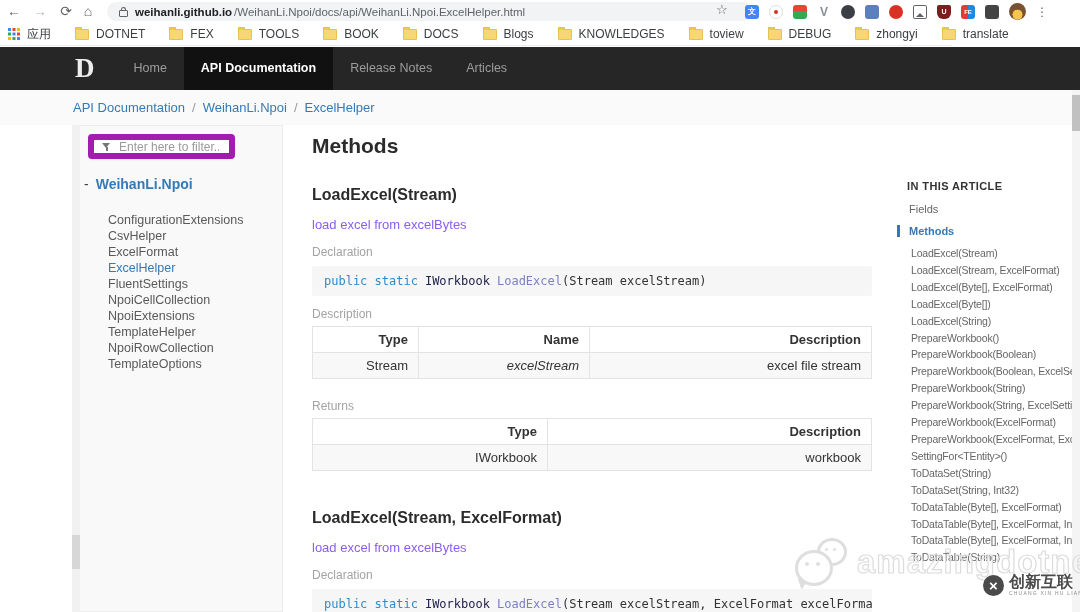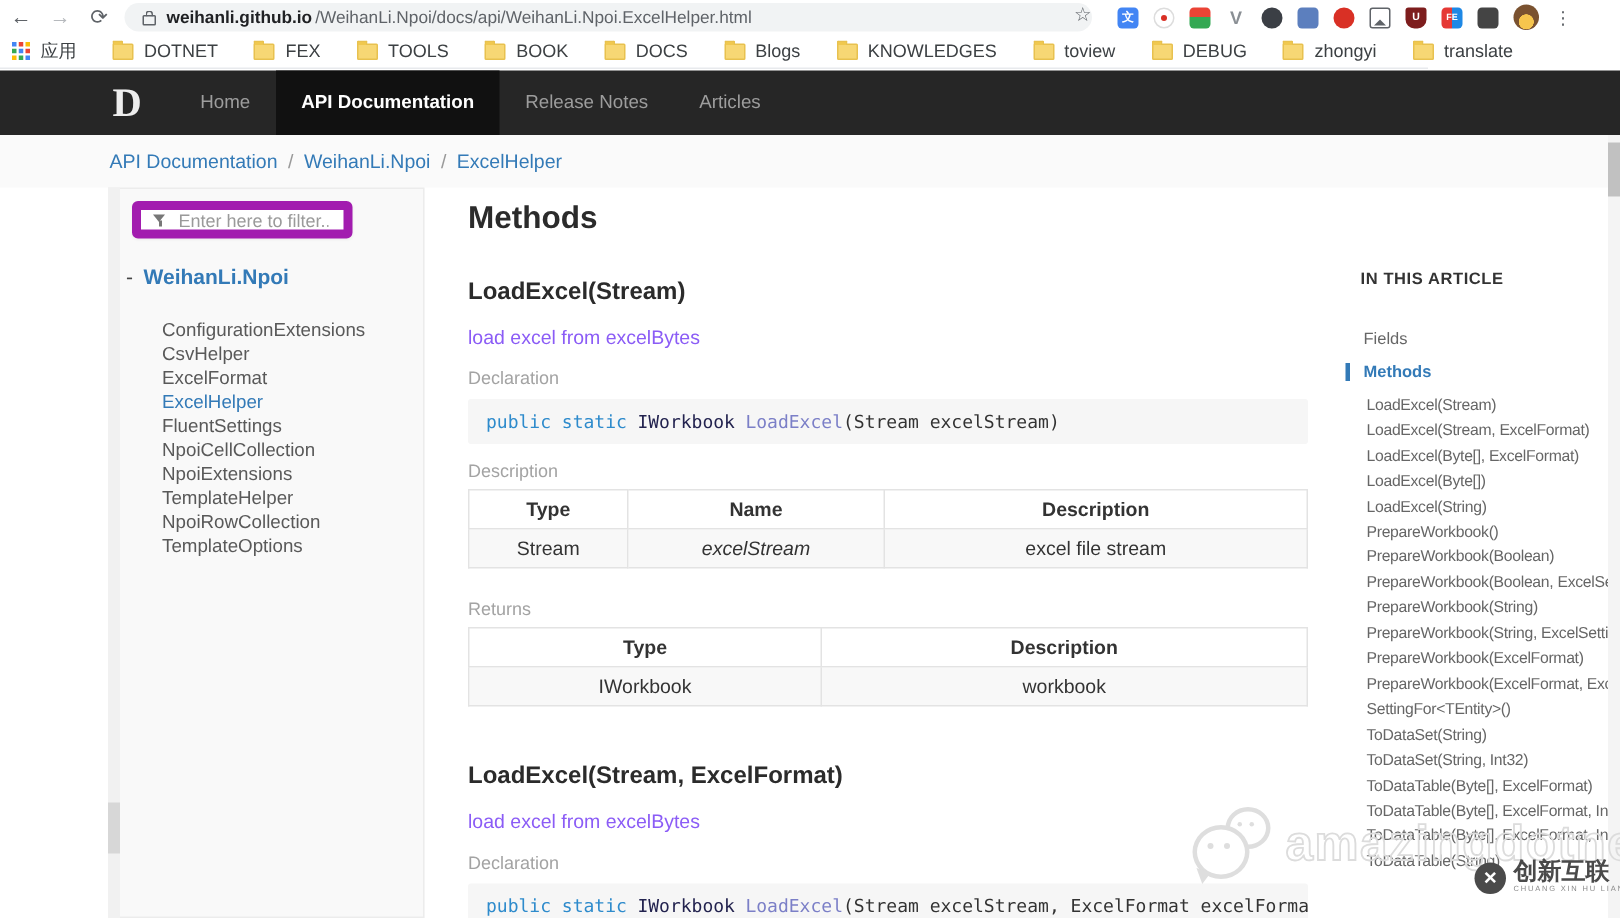--- a/index.html
+++ b/index.html
@@ -4,21 +4,21 @@
 <style>
   html,body{margin:0;padding:0}
   body{width:1080px;height:612px;overflow:hidden;position:relative;background:#fff;
        font-family:"Liberation Sans",sans-serif;color:#333}
 
   
   .toolbar{position:absolute;left:0;top:0;width:1080px;height:23px;background:#fff}
   .nav-btn{position:absolute;top:1px;width:20px;height:20px;text-align:center;line-height:20px;
            font-size:14px;color:#5f6368;cursor:pointer}
   .nav-btn.fwd{color:#b6b9bd}
-  .url-bar{position:absolute;left:83px;top:2px;width:645px;height:19px;background:#f1f3f4;
+  .url-bar{position:absolute;left:107px;top:2px;width:645px;height:19px;background:#f1f3f4;
            border-radius:10px;display:flex;align-items:center;padding:0 12px;box-sizing:border-box;gap:7px}
   .lock{width:7px;height:5px;border:1px solid #5f6368;border-radius:1px;position:relative;margin-top:3px;flex:none}
   .lock::before{content:"";position:absolute;top:-4px;left:1px;width:3px;height:3px;
                 border:1px solid #5f6368;border-bottom:none;border-radius:3px 3px 0 0}
   .url-domain{font-size:11.5px;color:#202124;font-weight:bold;white-space:nowrap}
   .url-path{font-size:11.5px;color:#5f6368;white-space:nowrap}
   .star{position:absolute;left:716px;top:2px;font-size:13px;color:#5f6368}
   .ext-row{position:absolute;left:745px;top:0;height:23px;display:flex;align-items:center;gap:10px}
   .ext{width:14px;height:14px;flex:none;border-radius:3px;font-size:7px;font-weight:bold;color:#fff;
        display:flex;align-items:center;justify-content:center;cursor:pointer}
@@ -93,31 +93,31 @@
   .lbl{font-size:12px;color:#a3a3a3;margin:13px 0 0 0}
   .lbl.params{margin-top:11px}
   .lbl.returns{margin-top:20px}
   .codeblock{margin-top:7px;background:#f6f6f6;border-radius:2px;padding:8px 12px;
              font-family:"DejaVu Sans Mono","Liberation Mono",monospace;font-size:12px;white-space:nowrap;overflow:hidden}
   .tok-kw{color:#2e8bcc;margin-right:7px}
   .tok-type{color:#23234f;margin-right:7px}
   .tok-method{color:#7b7fc7}
   .tok-plain{color:#333}
   table.api{border-collapse:collapse;width:560px;margin-top:5px;font-size:13px;table-layout:fixed}
-  table.api th,table.api td{border:1px solid #e3e3e3;text-align:center;padding:5px 10px;overflow:hidden;white-space:nowrap}
+  table.api th,table.api td{border:1px solid #e3e3e3;text-align:right;padding:5px 10px;overflow:hidden;white-space:nowrap}
   table.api th{font-weight:bold;background:#fff;color:#333}
   table.api td{background:#f8f8f8;color:#333}
   td.ital{font-style:italic}
   table.t1 th:nth-child(1){width:85px} table.t1 th:nth-child(2){width:150px}
   table.t2 th:nth-child(1){width:214px}
 
   
   .toc{position:absolute;left:907px;top:180px;width:166px}
   .toc-title{font-size:11px;font-weight:bold;color:#333;letter-spacing:.4px;white-space:nowrap}
-  .toc-fields{font-size:11px;color:#666;margin-top:28px;padding-left:2px;cursor:pointer}
+  .toc-fields{font-size:11px;color:#666;margin-top:11px;padding-left:2px;cursor:pointer}
   .toc-methods{font-size:11px;font-weight:bold;color:#337ab7;margin-top:10px;cursor:pointer;
                border-left:3px solid #337ab7;margin-left:-10px;padding-left:9px}
   .toc ul{list-style:none;margin:8px 0 0 0;padding:0}
   .toc li{font-size:10.5px;line-height:16.9px;color:#666;white-space:nowrap;overflow:hidden;
           padding-left:4px;cursor:pointer;letter-spacing:-.2px}
 
   
   .pg-track{position:absolute;right:0;top:90px;width:8px;height:522px;background:#f4f4f4}
   .pg-thumb{position:absolute;right:0;top:95px;width:8px;height:36px;background:#c1c1c1;cursor:pointer}
 

